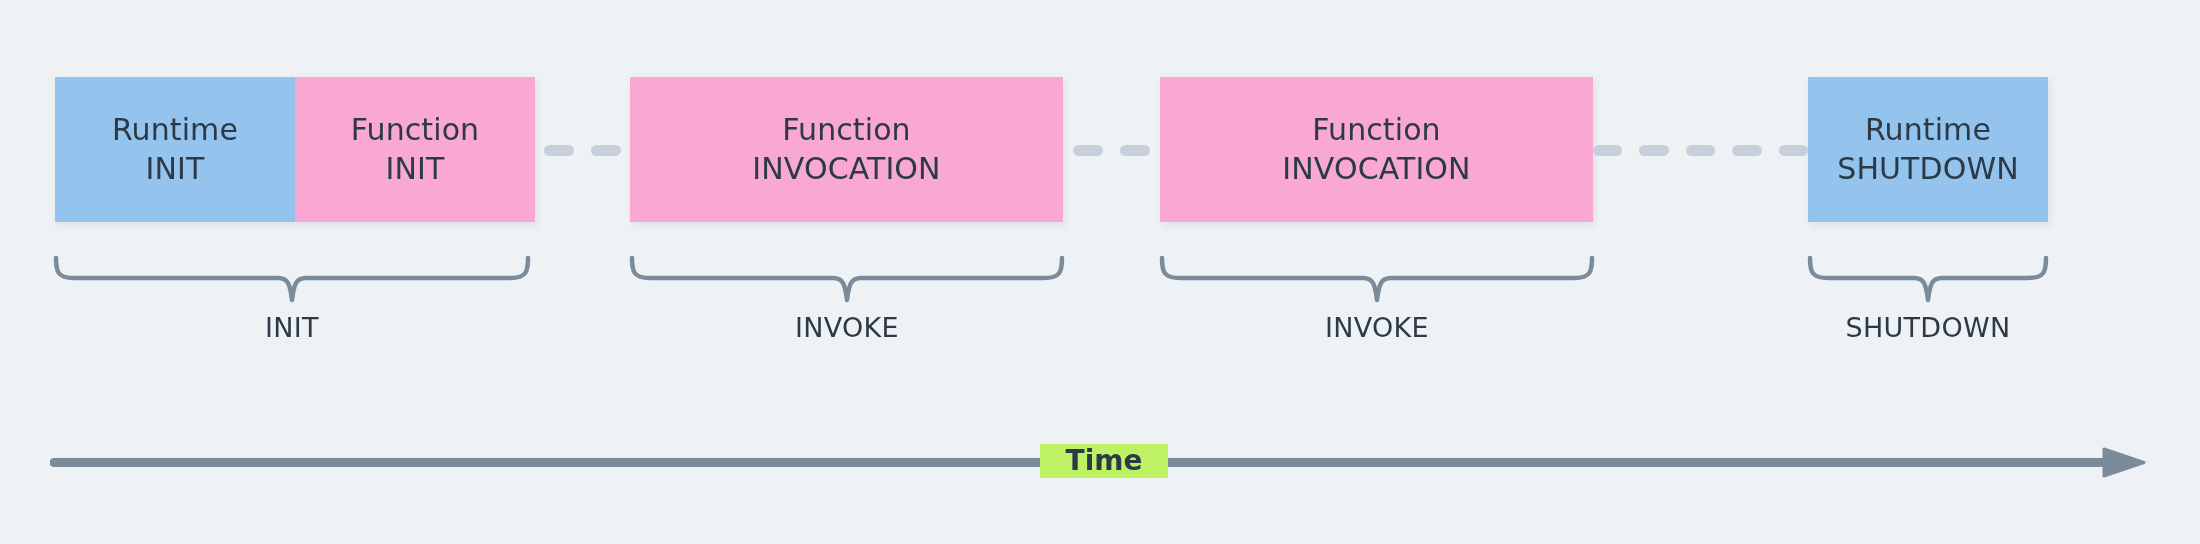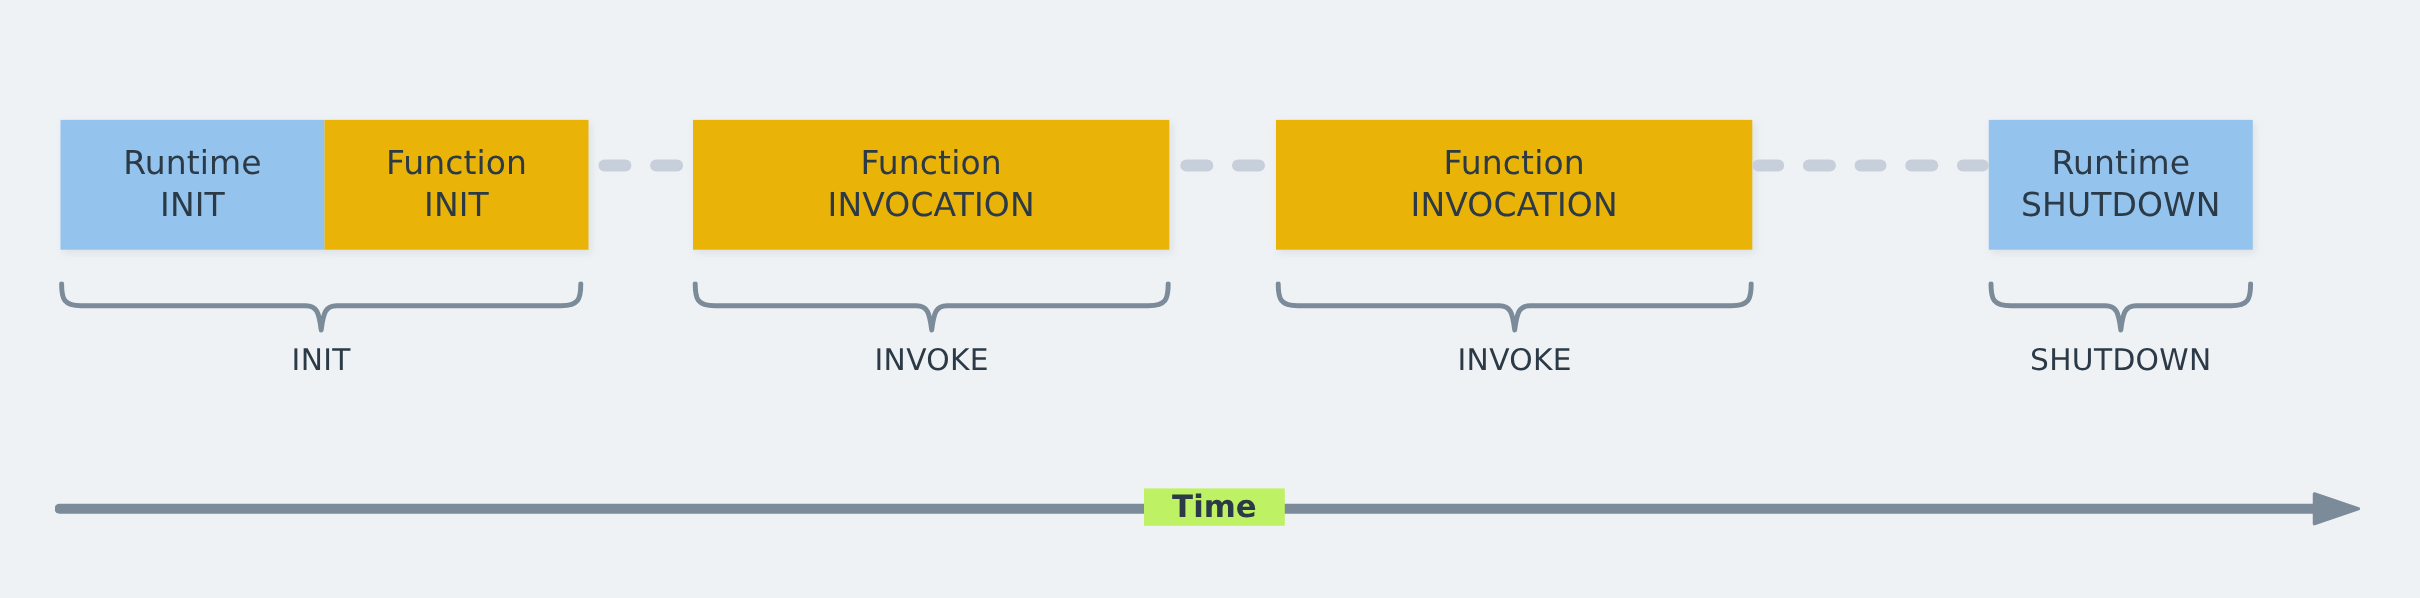--- a/index.html
+++ b/index.html
@@ -16,39 +16,38 @@
   #stage {
     position: relative;
     width: 2200px;
     height: 544px;
   }
 
   
   .box {
     position: absolute;
     top: 77px;
-    height: 118px;
+    height: 145px;
     display: flex;
     flex-direction: column;
     align-items: center;
     justify-content: center;
     box-sizing: border-box;
     line-height: 1.28;
     color: #2b3a46;
     font-size: 30px;
     letter-spacing: .1px;
     box-shadow: 2px 3px 7px rgba(120,135,150,0.16);
-    margin-top: 32px;
   }
   .box .ln {
     display: block;
     white-space: nowrap;
   }
   .box.blue  { background: #94c4ed; }
-  .box.yellow{ background: #eab308; }
+  .box.yellow{ background: #f9a8d4; }
 
   #box-runtime-init     { left: 55px;   width: 240px; }
   #box-function-init    { left: 295px;  width: 240px; }
   #box-invocation-1     { left: 630px;  width: 433px; }
   #box-invocation-2     { left: 1160px; width: 433px; }
   #box-runtime-shutdown { left: 1808px; width: 240px; }
 
   
   .dashes {
     position: absolute;

